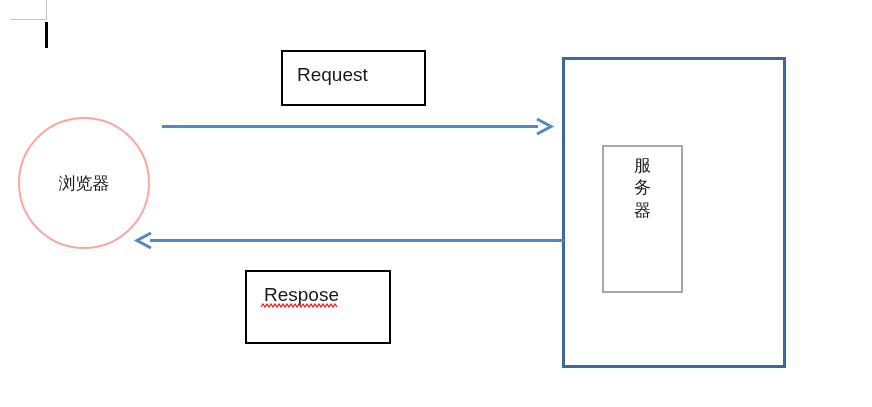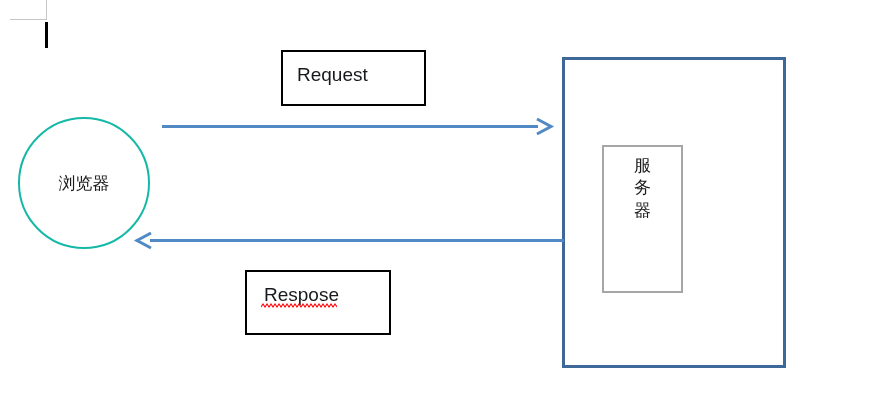--- a/index.html
+++ b/index.html
@@ -45,21 +45,21 @@
     background: #000000;
   }
 
   
   .browser-circle {
     position: absolute;
     left: 18px;
     top: 117px;
     width: 132px;
     height: 132px;
-    border: 2px solid #14b8a6;
+    border: 2px solid #fca5a5;
     border-radius: 50%;
     box-sizing: border-box;
     display: flex;
     align-items: center;
     justify-content: center;
   }
   .browser-label {
     font-size: 17px;
     color: #1a1a1a;
     letter-spacing: 0px;
@@ -88,21 +88,21 @@
     height: 56px;
   }
   #request-box .box-text {
     left: 14px;
     top: 13px;
   }
   #respose-box {
     left: 245px;
     top: 270px;
     width: 146px;
-    height: 65px;
+    height: 74px;
   }
   #respose-box .box-text {
     left: 17px;
     top: 13px;
   }
   
   .spell-squiggle {
     position: absolute;
     left: 261px;
     top: 303px;

